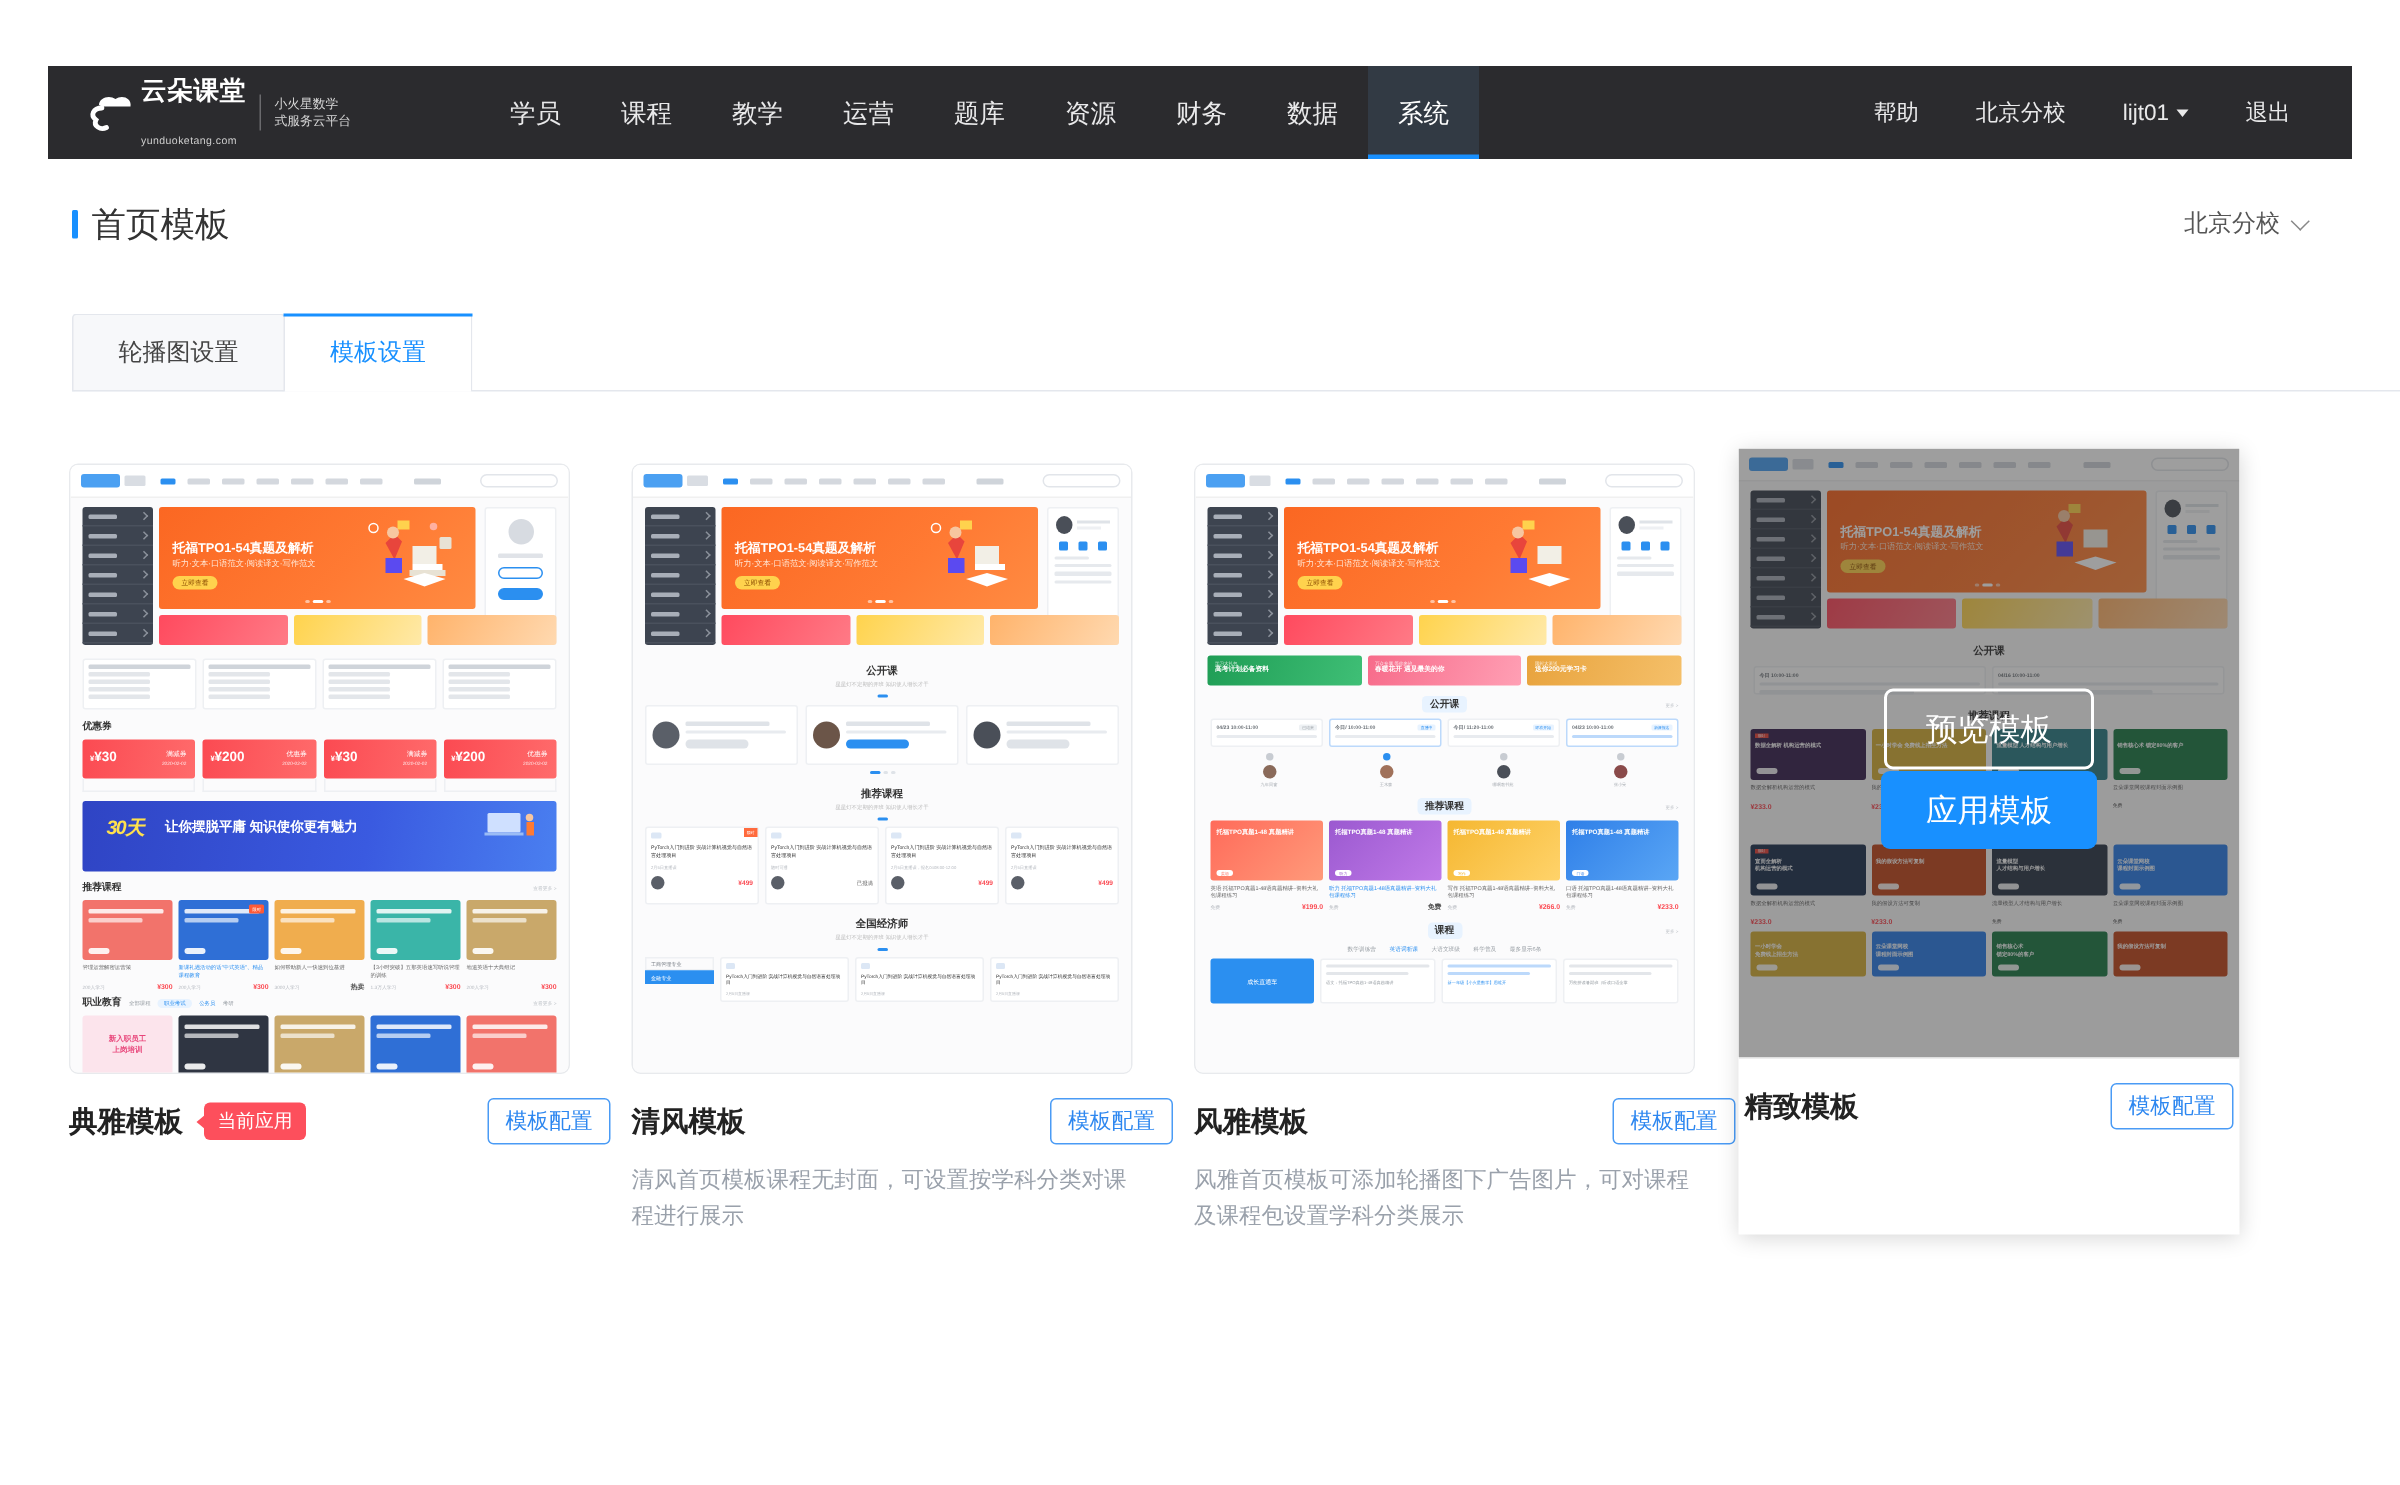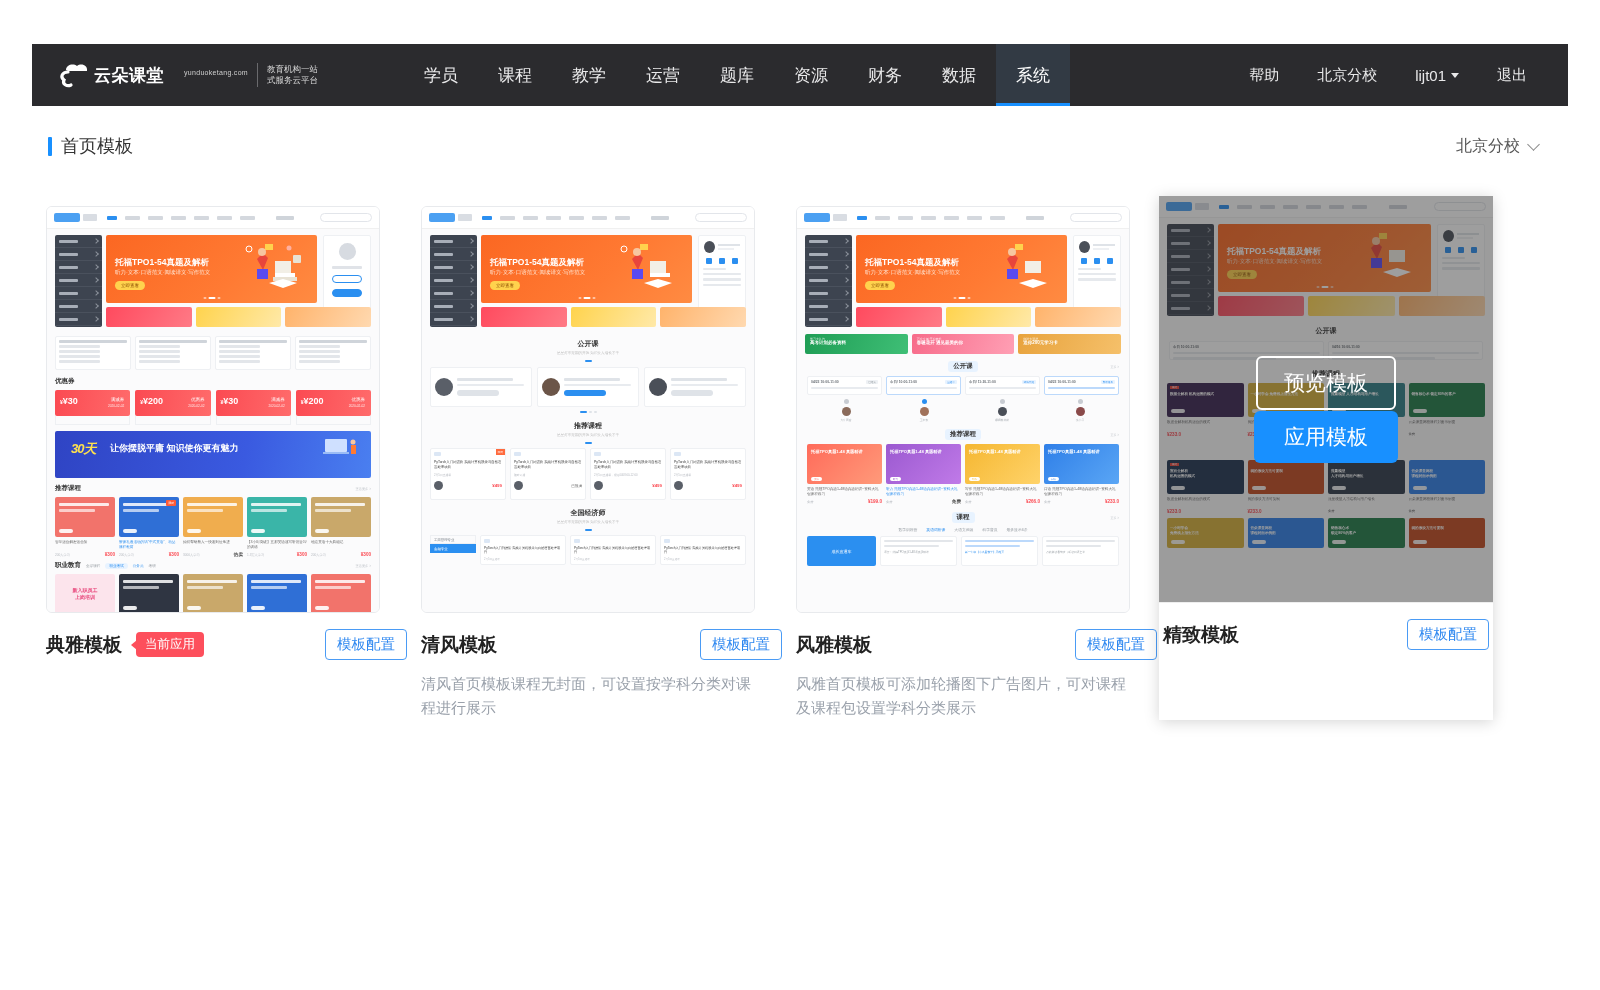--- a/index.html
+++ b/index.html
@@ -14,21 +14,21 @@
   
   .topnav {
     position: absolute; left: 32px; top: 44px; width: 1536px; height: 62px;
     background: #2b2b2e; display: flex; align-items: center;
   }
   .logo-wrap { display: flex; align-items: center; margin-left: 24px; }
   .logo-cloud {
     width: 36px; height: 26px; position: relative; margin-right: 2px;
   }
   .logo-cloud svg { display:block; }
-  .logo-text-block { display:flex; flex-direction: row; line-height:1;gap:20px; }
+  .logo-text-block { display:flex; flex-direction: column; line-height:1;gap:20px; }
   .logo-main { color:#fff; font-size: 17px; font-weight: 700; letter-spacing:0.5px; }
   .logo-sub { color:#cfcfcf; font-size: 7px; letter-spacing:0.3px; margin-top:2px;}
   .logo-div { width:1px; height:24px; background:#6a6a6d; margin: 0 9px; }
   .logo-slogan { color:#d8d8d8; font-size:8.5px; line-height:11px; }
 
   .nav-items { display: flex; align-items: center; height: 62px; margin-left: 86px; }
   .nav-item {
     color: #e9e9ea; font-size: 17px; padding: 0 20px; height: 62px;
     display: flex; align-items: center; cursor: pointer; position: relative;
   }
@@ -38,21 +38,21 @@
   }
   .nav-right { margin-left:auto; display:flex; align-items:center; margin-right: 22px;}
   .nav-right .ritem { color:#e9e9ea; font-size:15px; padding: 0 19px; cursor:pointer; display:flex; align-items:center;}
   .caret-down { display:inline-block; margin-left:5px; border-left:4px solid transparent; border-right:4px solid transparent; border-top:5px solid #e9e9ea;}
 
   
   .content { position:absolute; left:32px; top:106px; width:1536px; height: 884px; background:#fff; }
 
   .page-head { display:flex; align-items:center; padding: 28px 30px 0 16px; }
   .title-bar { width:4px; height:19px; background:#1890ff; border-radius:1px; margin-right:9px; }
-  .page-title { font-size:18px; color:#333; }
+  .page-title { font-size:23px; color:#333; }
   .branch-select { margin-left:auto; display:flex; align-items:center; font-size:16px; color:#555; cursor:pointer; }
   .chev { display:inline-block; width:9px; height:9px; border-right:1.6px solid #888; border-bottom:1.6px solid #888; transform: rotate(45deg); margin-left:9px; margin-top:-4px;}
 
   .tabs { display:flex; align-items:flex-end; margin: 44px 0 0 16px; position:relative; }
   .tabs::after{ content:""; position:absolute; left:0; right:-1500px; bottom:0; height:1px; background:#e4e7ed; }
   .tab {
     font-size:16px; padding: 15px 30px; cursor:pointer; position:relative;
     border:1px solid #e4e7ed; background:#f7f8fa; color:#444; border-bottom:none;
     border-radius:3px 3px 0 0;
   }
@@ -260,21 +260,21 @@
           <path d="M10 8 C10 3, 17 1, 21 4 C25 1, 32 3, 31 9 L12 9 Z" fill="#ffffff"></path>
           <path d="M12 10 C6 10, 4 15, 8 18 C6 22, 11 25, 15 23" stroke="#ffffff" stroke-width="3.2" fill="none" stroke-linecap="round"></path>
         </svg>
       </div>
       <div class="logo-text-block">
         <span class="logo-main">云朵课堂</span>
         <span class="logo-sub">yunduoketang.com</span>
       </div>
       <div class="logo-div"></div>
       <div>
-        <div class="logo-slogan">教育机构一站</div>
+        <div class="logo-slogan">小火星数学</div>
         <div class="logo-slogan">式服务云平台</div>
       </div>
     </div>
 
     <div class="nav-items">
       <div class="nav-item">学员</div>
       <div class="nav-item">课程</div>
       <div class="nav-item">教学</div>
       <div class="nav-item">运营</div>
       <div class="nav-item">题库</div>
@@ -299,20 +299,24 @@
 
     <div class="page-head">
       <div class="title-bar"></div>
       <div class="page-title">首页模板</div>
       <div class="branch-select">
         <span>北京分校</span>
         <i class="chev"></i>
       </div>
     </div>
 
+    <div class="tabs">
+      <div class="tab">轮播图设置</div>
+      <div class="tab active">模板设置</div>
+    </div>
 
 
     <div class="grid">
 
       <div class="card">
         <div class="thumb">
           <div class="m">
             <div class="m-top">
               <div class="m-logo"></div>
               <div class="m-logo2"></div>

